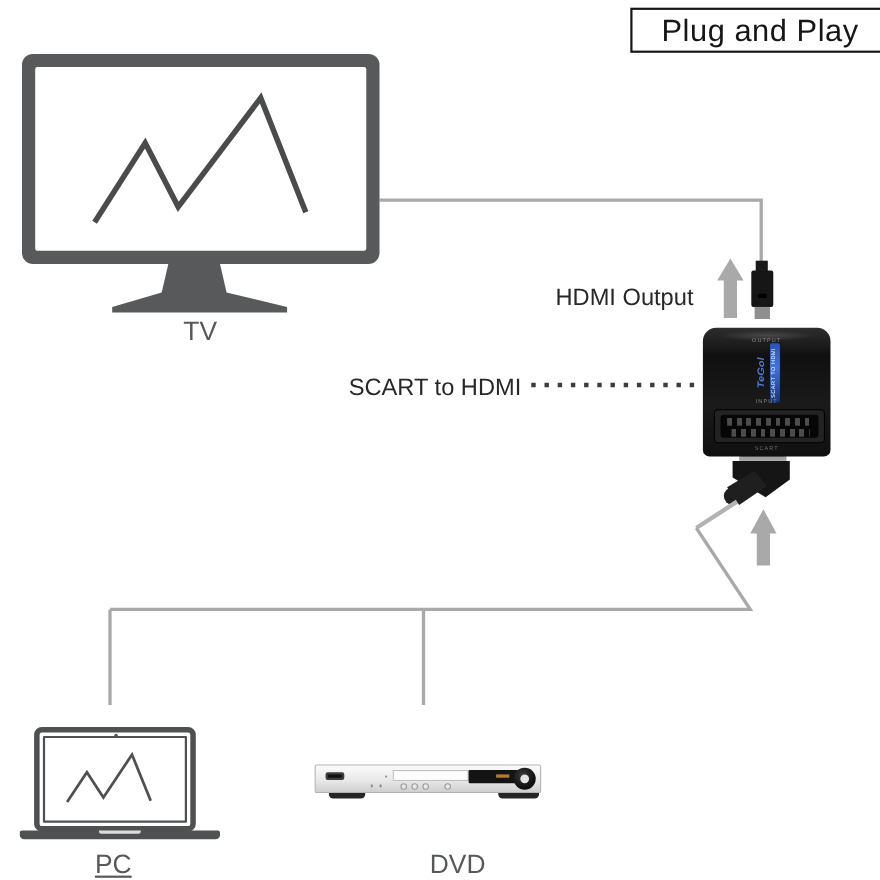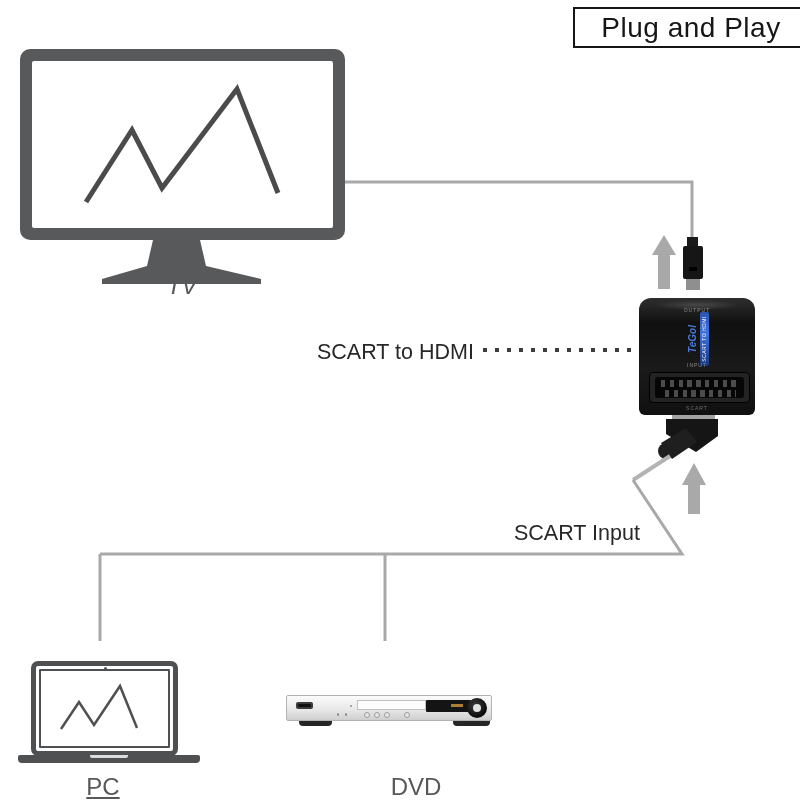--- a/index.html
+++ b/index.html
@@ -17,21 +17,21 @@
     font-size:28px;color:#161616;letter-spacing:0.5px;box-sizing:border-box;
   }
 
   
   .tv-frame{left:20px;top:49px;width:325px;height:191px;background:#58595b;border-radius:10px;}
   .tv-screen{position:absolute;left:12px;top:12px;right:12px;bottom:12px;background:#ffffff;border-radius:2px;}
 
   
   .caption{font-size:24px;color:#57585a;text-align:center;}
   .wire-label{font-size:21.5px;color:#282828;white-space:nowrap;}
-  .lbl-tv{left:152px;top:272px;width:60px;font-style:italic;}
+  .lbl-tv{left:152px;top:288px;width:60px;}
   .lbl-pc{left:78px;top:773px;width:50px;text-decoration:underline;}
   .lbl-dvd{left:359px;top:773px;width:60px;margin-left:27px;}
   .lbl-hdmi-out{left:505px;top:258px;}
   .lbl-scart-hdmi{left:317px;top:340px;}
   .lbl-scart-in{left:514px;top:521px;}
 
   
   .adapter{left:636px;top:298px;width:124px;height:122px;}
   .adapter-body{
     position:absolute;left:3px;top:0;width:116px;height:117px;
@@ -145,22 +145,22 @@
 
   <div class="abs tv-frame">
     <div class="tv-screen">
       <svg width="301" height="167" viewBox="0 0 301 167">
         <polyline points="54,141 100,69 130,127 205,28 246,132" fill="none" stroke="#4a4b4d" stroke-width="5"></polyline>
       </svg>
     </div>
   </div>
   <div class="abs caption lbl-tv">TV</div>
 
+  <div class="abs wire-label lbl-hdmi-out">HDMI Output</div>
   <div class="abs wire-label lbl-scart-hdmi">SCART to HDMI</div>
-  <div class="abs wire-label lbl-scart-in">SCART Input</div>
 
   <div class="abs adapter">
     <div class="adapter-body">
       <div class="port-text port-out">OUTPUT</div>
       <div class="adapter-label">
         <div class="brand">TeGol</div>
         <div class="label-strip">SCART TO HDMI</div>
       </div>
       <div class="port-text port-in">INPUT</div>
       <div class="socket">

